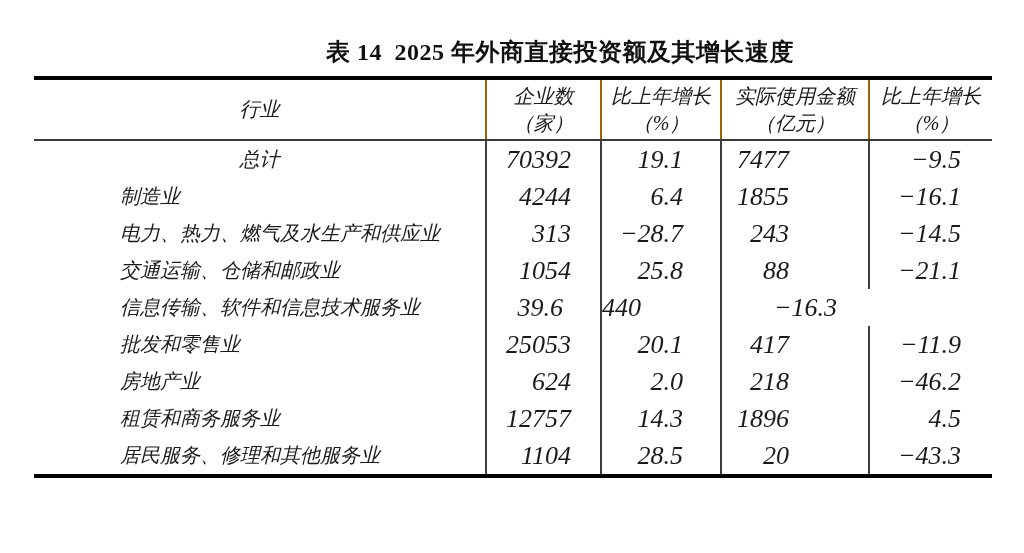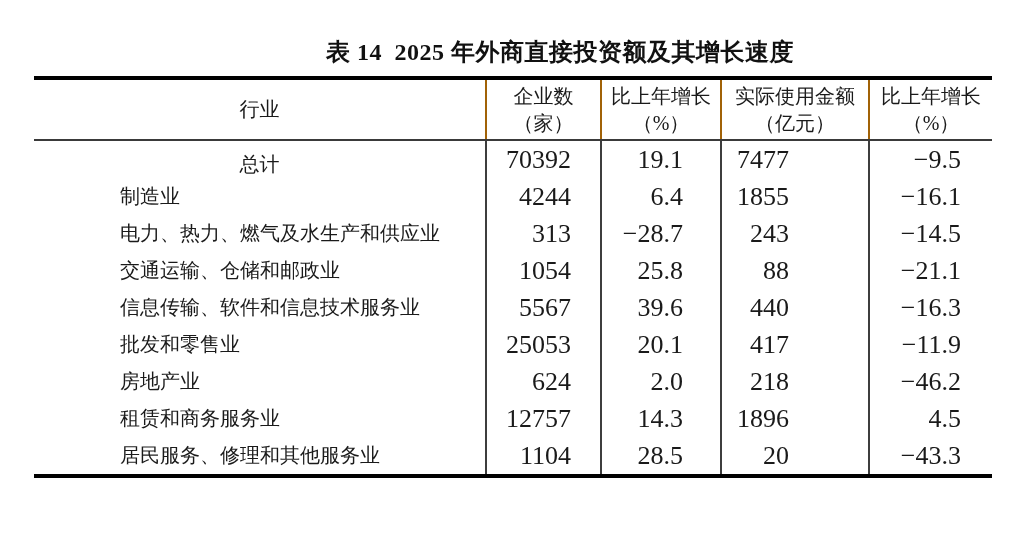--- a/index.html
+++ b/index.html
@@ -26,20 +26,21 @@
     position: absolute;
     left: 34px; top: 76px;
     width: 958px;
     border-top: 4px solid #000;
     border-bottom: 4px solid #000;
     box-sizing: content-box;
   }
   .thead, .tr {
     display: grid;
     grid-template-columns: 451px 115px 120px 148px 124px;
+    font-style: italic;
   }
   .thead {
     height: 59px;
     border-bottom: 2px solid #3a3a3a;
   }
   .th {
     display: flex;
     flex-direction: column;
     align-items: center;
     justify-content: center;
@@ -56,21 +57,20 @@
     box-sizing: border-box;
   }
   .td + .td { border-left: 2px solid #3d3d3d; }
   .td-industry {
     position: relative;
     padding-left: 86px;
   }
   .td-industry.center {
     padding-left: 0;
     justify-content: center;
-    align-items: flex-end;
   }
   .prefix {
     position: absolute;
     left: 24px;
     top: 50%;
     transform: translateY(-50%);
     white-space: nowrap;
   }
   .td-num {
     justify-content: flex-end;
@@ -142,21 +142,20 @@
         </div>
         <div class="td td-num td-c2">1054</div>
         <div class="td td-num td-c3">25.8</div>
         <div class="td td-num td-c4">88</div>
         <div class="td td-num td-c5">−21.1</div>
       </div>
       <div class="tr">
         <div class="td td-industry">
           <span>信息传输、软件和信息技术服务业</span>
         </div>
-        <div class="td td-num td-c2">5567</div>
         <div class="td td-num td-c3">39.6</div>
         <div class="td td-num td-c4">440</div>
         <div class="td td-num td-c5">−16.3</div>
       </div>
       <div class="tr">
         <div class="td td-industry">
           <span>批发和零售业</span>
         </div>
         <div class="td td-num td-c2">25053</div>
         <div class="td td-num td-c3">20.1</div>

